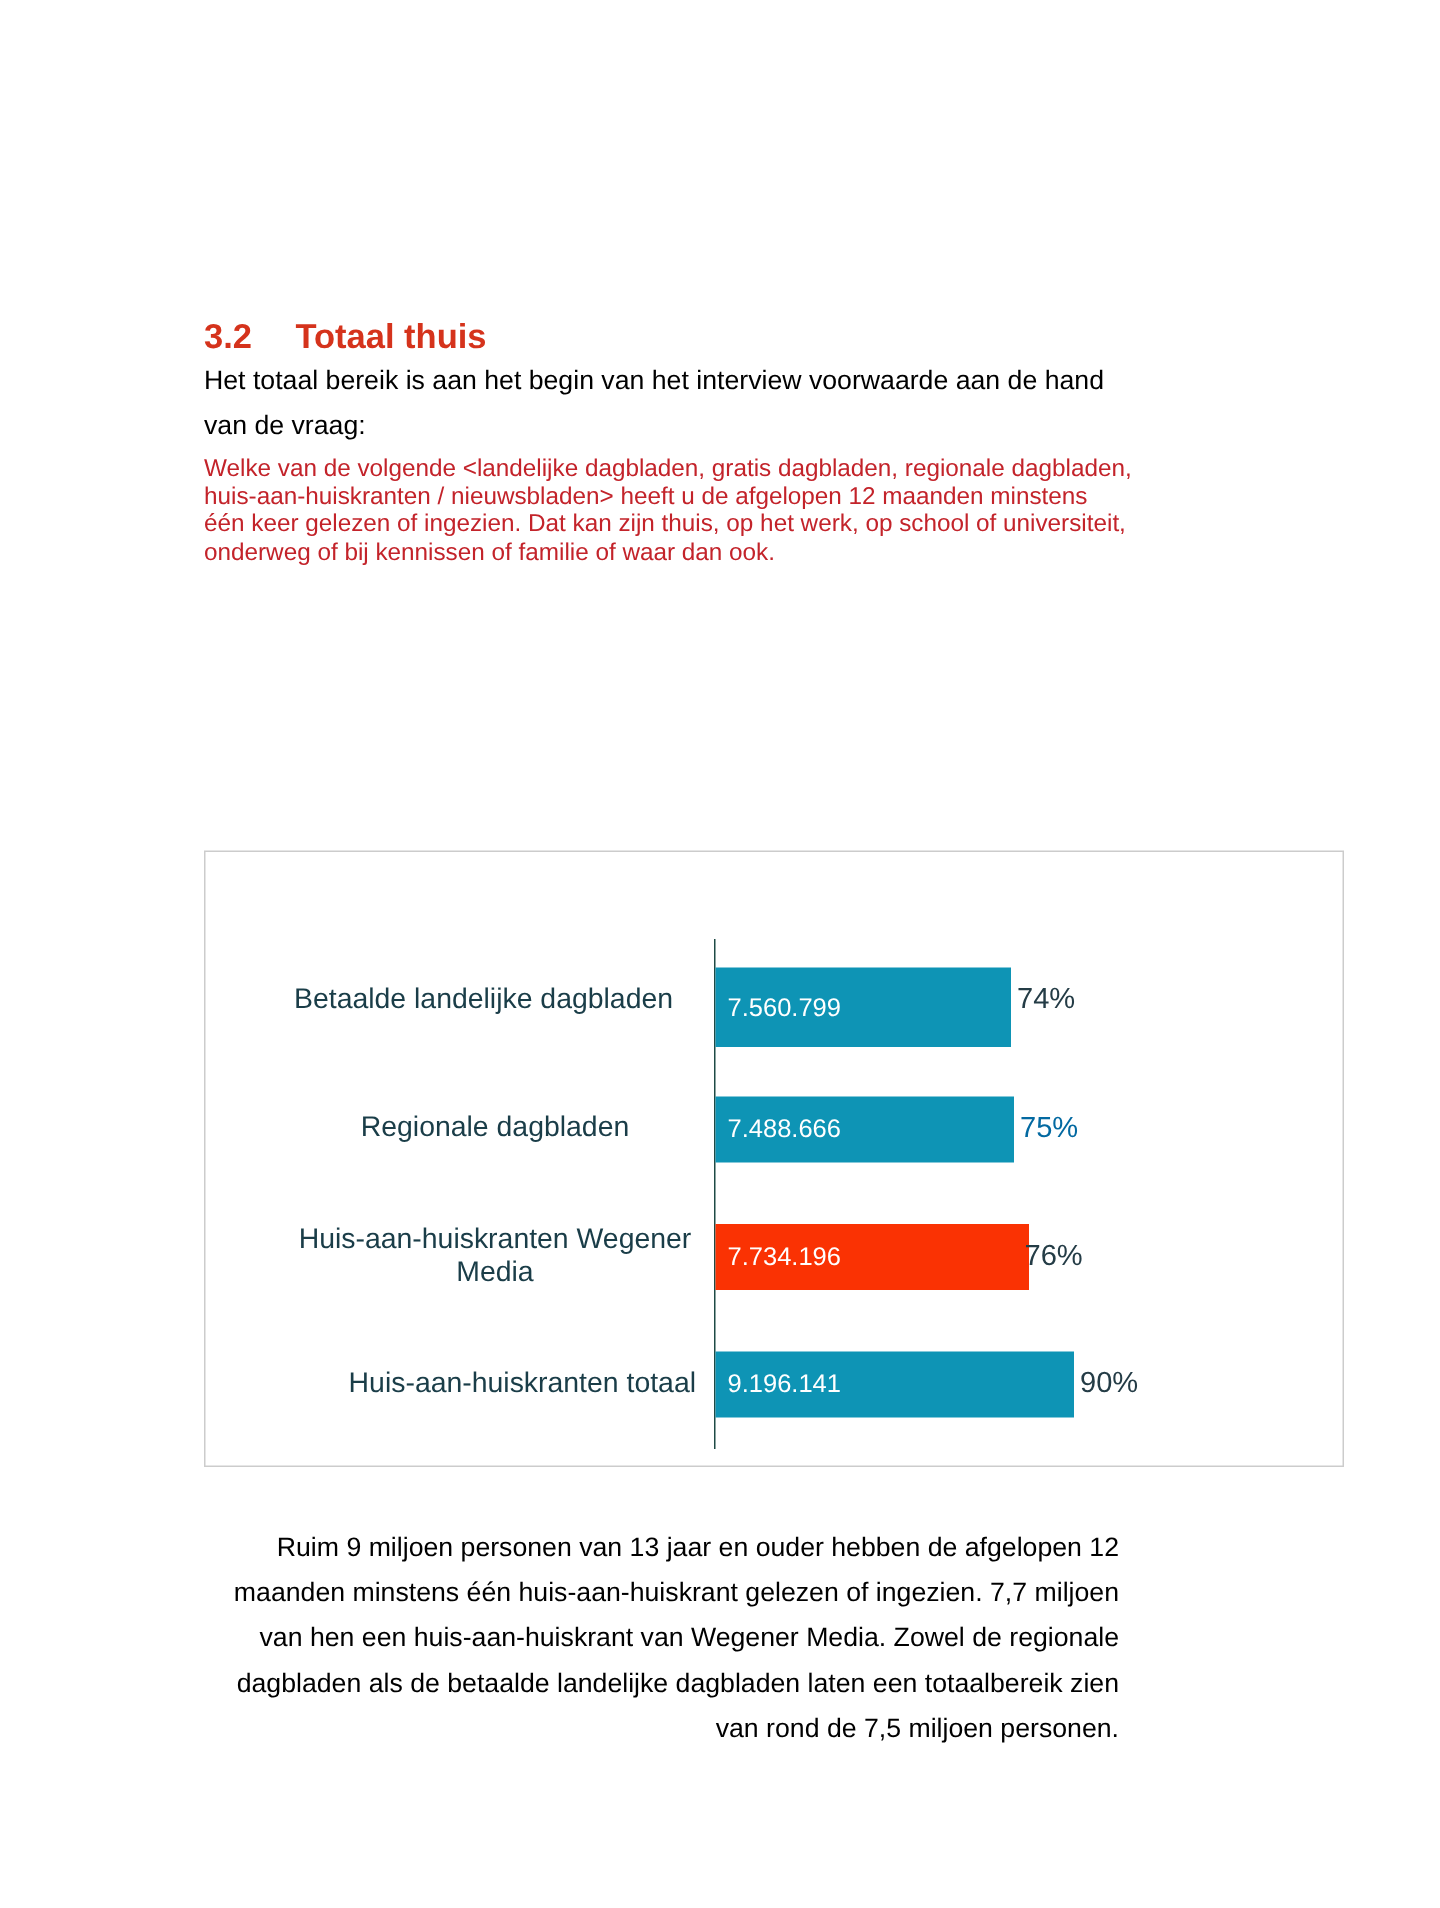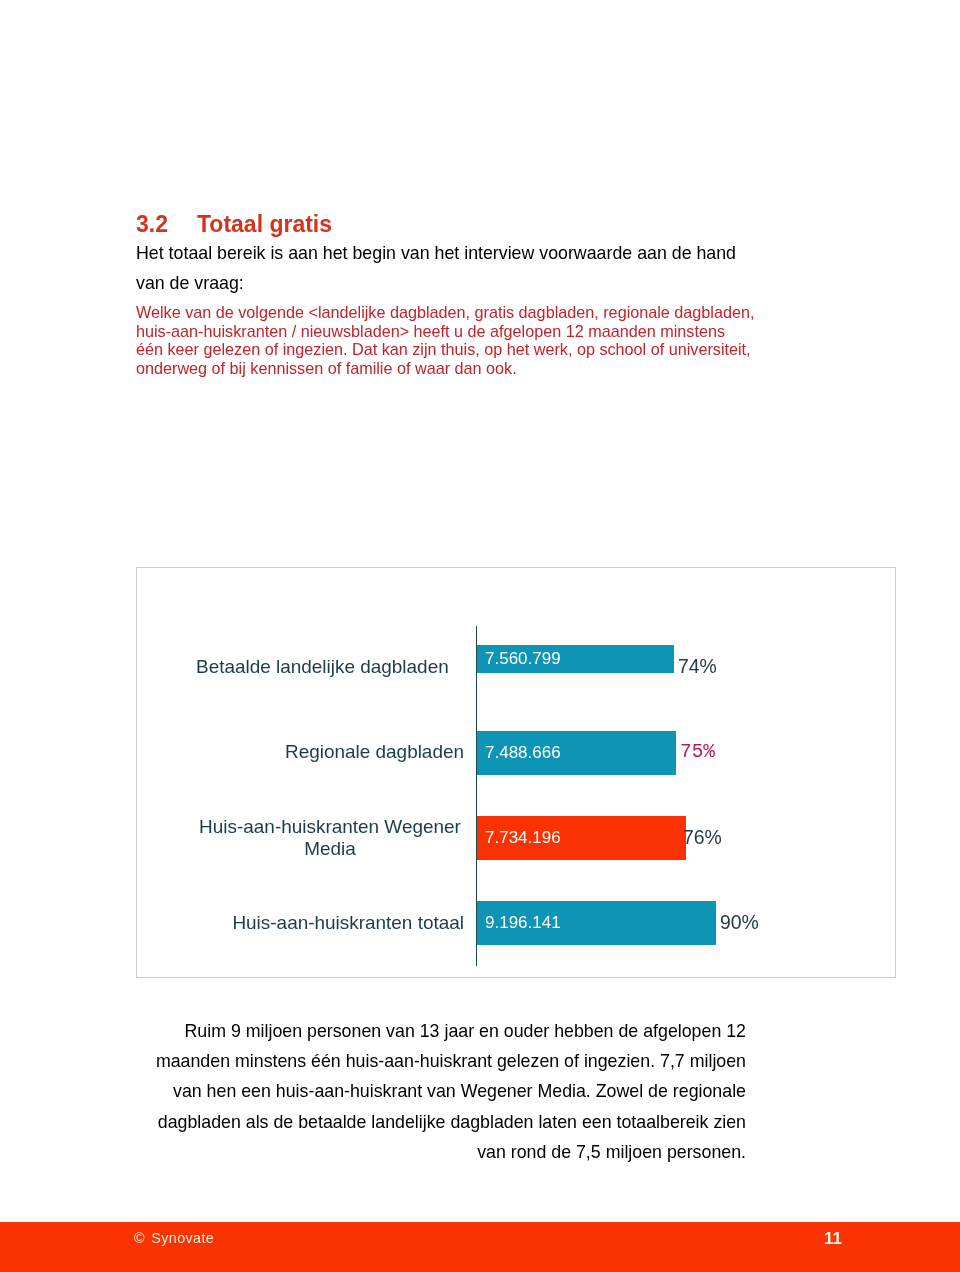--- a/index.html
+++ b/index.html
@@ -51,61 +51,57 @@
   .footer .cp{position:absolute;left:134px;top:8px;font-size:14.3px;color:#FFE8DC;letter-spacing:0.4px;word-spacing:2px;}
   .footer .pn{position:absolute;left:824px;top:7px;font-size:17px;font-weight:bold;color:#FFF4EC;}
 </style>
 </head>
 <body>
 
 <div class="page">
 
 
   <div class="h2">
-    <span class="num">3.2</span><span>Totaal gratis</span>
+    <span class="num">3.2</span><span>Totaal thuis</span>
   </div>
 
   <div class="intro">Het totaal bereik is aan het begin van het interview voorwaarde aan de hand van de vraag:</div>
   <div class="question">Welke van de volgende &lt;landelijke dagbladen, gratis dagbladen, regionale dagbladen, huis-aan-huiskranten / nieuwsbladen&gt; heeft u de afgelopen 12 maanden minstens één keer gelezen of ingezien. Dat kan zijn thuis, op het werk, op school of universiteit, onderweg of bij kennissen of familie of waar dan ook.</div>
 
 
   <div class="chartbox" style="border-color: rgb(204, 204, 204);">
   </div>
   <div class="axis" style="background: rgb(30, 74, 69);"></div>
   <div id="chart-layer">
-      <div class="bar" style="left: 477px; top: 645px; width: 196.5px; height: 28px; background: rgb(14, 148, 181);">
+      <div class="bar" style="left: 477px; top: 645px; width: 196.5px; height: 53px; background: rgb(14, 148, 181);">
         <span class="val" style="color: rgb(255, 255, 255);">7.560.799</span>
       </div>
       <div class="pct" style="left: 678px; top: 655px; color: rgb(36, 60, 70);">74%</div>
       <div class="cat" style="left: 196px; width: 268px; top: 645px; height: 44px; display: flex; align-items: center; justify-content: flex-start; color: rgb(26, 61, 72);">
         <span style="text-align: center;">Betaalde landelijke dagbladen</span>
       </div>
       <div class="bar" style="left: 477px; top: 730.5px; width: 198.5px; height: 44px; background: rgb(14, 148, 181);">
         <span class="val" style="color: rgb(255, 255, 255);">7.488.666</span>
       </div>
-      <div class="pct" style="left: 680px; top: 740.5px; color: #be185d; font-family: Liberation Mono, monospace;">75%</div>
-      <div class="cat" style="left: 196px; width: 268px; top: 730.5px; height: 44px; display: flex; align-items: center; justify-content: flex-end; color: rgb(26, 61, 72);">
+      <div class="pct" style="left: 680px; top: 740.5px; color: #0369a1;">75%</div>
+      <div class="cat" style="left: 196px; width: 268px; top: 730.5px; height: 44px; display: flex; align-items: center; justify-content: center; color: rgb(26, 61, 72);">
         <span style="text-align: center;">Regionale dagbladen</span>
       </div>
       <div class="bar" style="left: 477px; top: 816px; width: 209px; height: 44px; background: rgb(250, 50, 3);">
         <span class="val" style="color: rgb(255, 255, 255);">7.734.196</span>
       </div>
       <div class="pct" style="left: 683px; top: 826px; color: rgb(36, 60, 70);">76%</div>
       <div class="cat" style="left: 196px; width: 268px; top: 816px; height: 44px; display: flex; align-items: center; justify-content: flex-end; color: rgb(26, 61, 72);">
         <span style="text-align: center;">Huis-aan-huiskranten Wegener Media</span>
       </div>
       <div class="bar" style="left: 477px; top: 901px; width: 238.5px; height: 44px; background: rgb(14, 148, 181);">
         <span class="val" style="color: rgb(255, 255, 255);">9.196.141</span>
       </div>
       <div class="pct" style="left: 720px; top: 911px; color: rgb(36, 60, 70);">90%</div>
       <div class="cat" style="left: 196px; width: 268px; top: 901px; height: 44px; display: flex; align-items: center; justify-content: flex-end; color: rgb(26, 61, 72);">
         <span style="text-align: center;">Huis-aan-huiskranten totaal</span>
       </div>
     </div>
 
   <div class="conclusion">Ruim 9 miljoen personen van 13 jaar en ouder hebben de afgelopen 12 maanden minstens één huis-aan-huiskrant gelezen of ingezien. 7,7 miljoen van hen een huis-aan-huiskrant van Wegener Media. Zowel de regionale dagbladen als de betaalde landelijke dagbladen laten een totaalbereik zien van rond de 7,5 miljoen personen.</div>
 
-  <div class="footer">
-    <div class="cp">©  Synovate</div>
-    <div class="pn">11</div>
-  </div>
 
 </div>
 
 </body></html>

